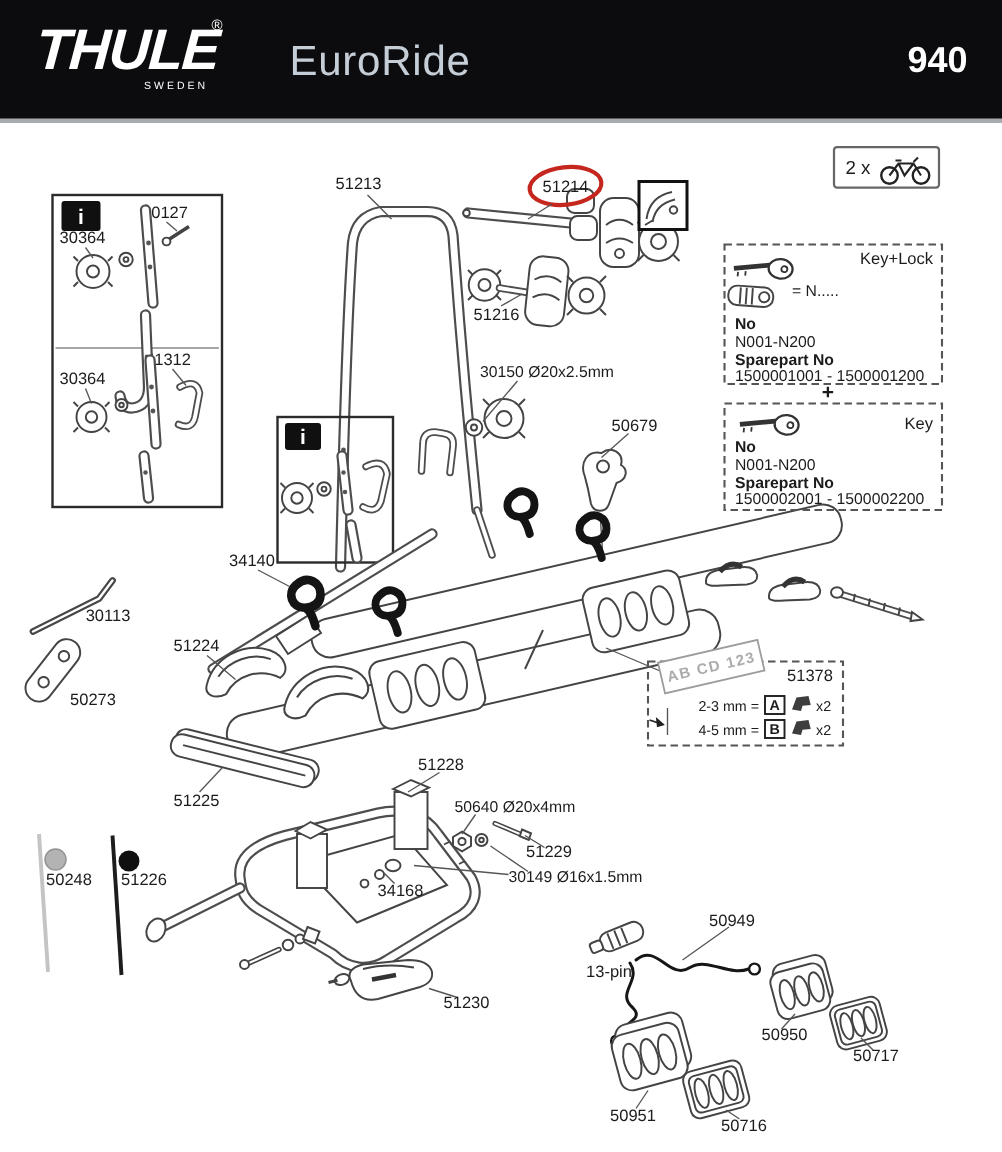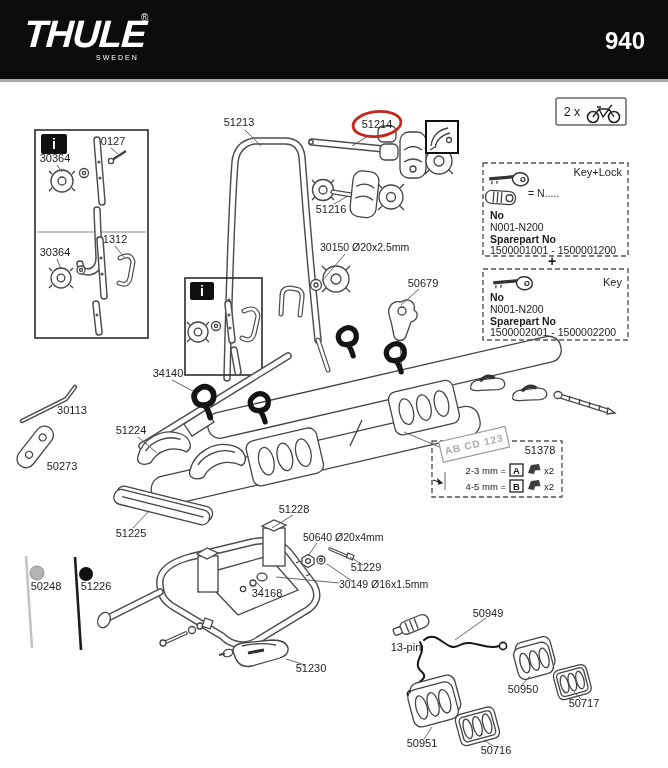--- a/index.html
+++ b/index.html
@@ -41,20 +41,21 @@
 </style>
 </head>
 <body>
 
 <div class="page">
 
   <div class="header">
     <div class="thule">THULE</div>
     <div class="reg">®</div>
     <div class="sweden">SWEDEN</div>
+    <div class="product">EuroRide</div>
     <div class="model">940</div>
   </div>
 
   <svg width="668" height="768" viewBox="0 0 668 768">
     <defs>
       <path id="strapP" d="M7,18 C7,12 6,8 4,7 C-2.5,5.5 -3.5,-3 3,-6 C10,-9.5 16,-4 14,2.5 C12.6,7 9,8.2 4,7" fill="none"></path>
       <g id="keyicon">
         <path d="M0,7 L25,2" stroke="#333" stroke-width="3.2" fill="none"></path>
         <path d="M3,9 l0,3 M8,8 l0,3" stroke="#333" stroke-width="1.2"></path>
         <ellipse cx="31" cy="4" rx="8" ry="6.5" fill="#fff" stroke="#333" stroke-width="1.5"></ellipse>

